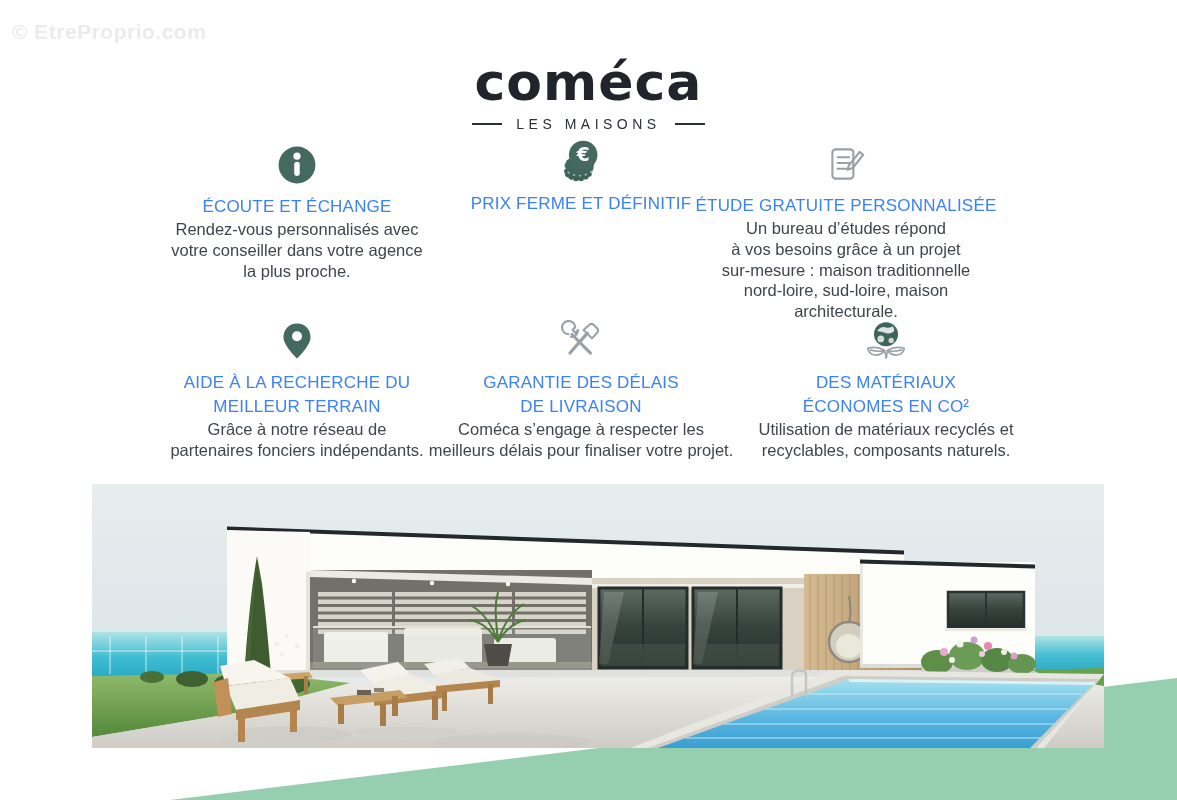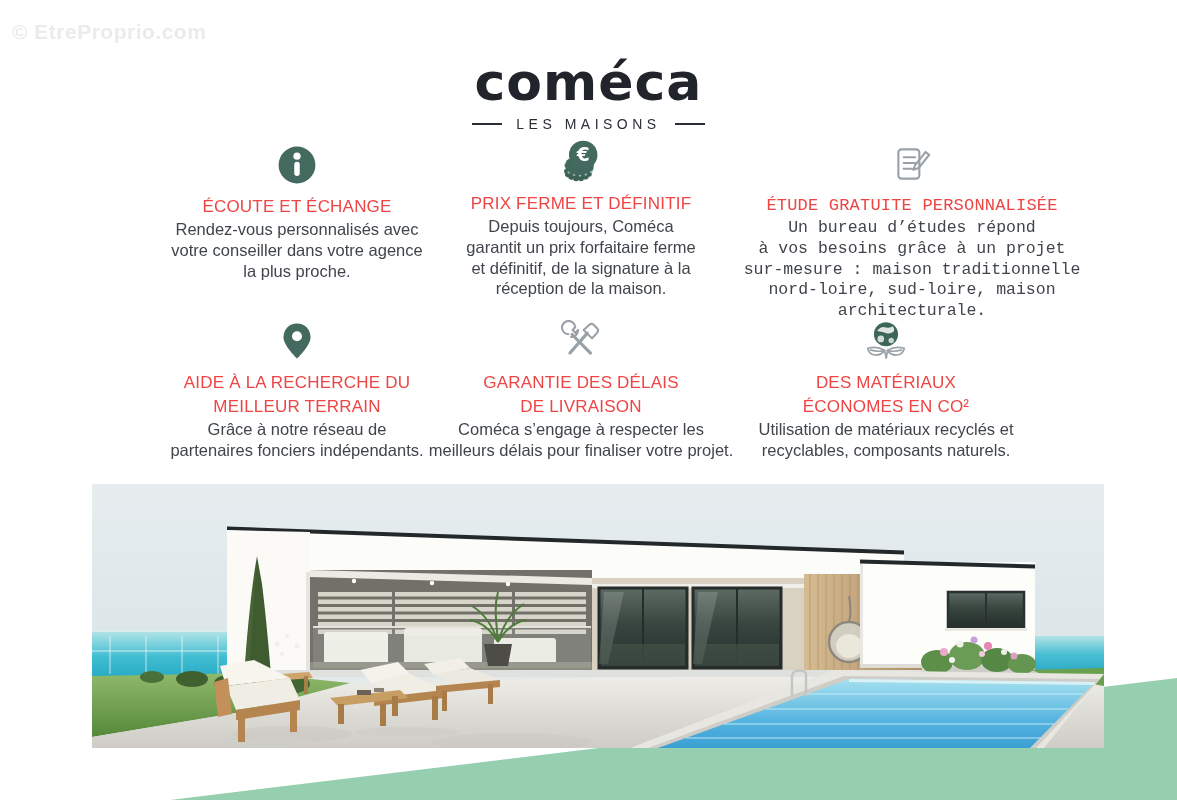--- a/index.html
+++ b/index.html
@@ -19,21 +19,21 @@
     font-size:52px;font-weight:600;letter-spacing:1px;color:#21252b;line-height:1;
   }
   .tagline-row{margin-top:8px;display:flex;align-items:center;justify-content:center;gap:14px;}
   .tagline-dash{width:30px;height:2px;background:#2a2e35;}
   .tagline{font-size:14px;letter-spacing:4.5px;color:#2a2e35;font-weight:400;}
   
   .feature{position:absolute;width:430px;transform:translateX(-50%);text-align:center;}
   .f-icon{height:46px;display:flex;align-items:center;justify-content:center;margin-bottom:7px;}
   .f-title{
     font-size:17px;font-weight:500;letter-spacing:.2px;line-height:1.42;
-    color:#ef4444;white-space:pre-line;
+    color:#3b82f6;white-space:pre-line;
   }
   .f-body{
     font-size:16.5px;line-height:1.26;color:#40454c;white-space:pre-line;
   }
   
   .photo{
     position:absolute;left:92px;top:484px;width:1012px;height:264px;overflow:hidden;z-index:2;
   }
   .photo svg{display:block;width:100%;height:100%;}
   
@@ -78,27 +78,23 @@
       <svg width="44" height="46" viewBox="0 0 40 42" aria-hidden="true">
         <ellipse cx="17.5" cy="30" rx="13" ry="8.5" fill="#3c6257"></ellipse>
         <ellipse cx="17.5" cy="30" rx="13" ry="8.5" fill="none" stroke="#ffffff" stroke-width="1.6" stroke-dasharray="2 3.2" opacity=".75"></ellipse>
         <ellipse cx="18.5" cy="24.5" rx="13.5" ry="9" fill="#41685d"></ellipse>
         <ellipse cx="18.5" cy="24.5" rx="13.5" ry="9" fill="none" stroke="#ffffff" stroke-width="1.4" stroke-dasharray="2 3.4" opacity=".55"></ellipse>
         <circle cx="22" cy="14.5" r="13" fill="#44695e"></circle>
         <text x="22" y="20.5" text-anchor="middle" font-family="DejaVu Sans, sans-serif" font-size="17" font-weight="bold" fill="#ffffff">€</text>
       </svg>
     </div>
     <div class="f-title">PRIX FERME ET DÉFINITIF</div>
-    <div class="f-body">Depuis toujours, Coméca
-garantit un prix forfaitaire ferme
-et définitif, de la signature à la
-réception de la maison.</div>
-  </div>
-
-  <div class="feature" style="left:912px;top:141px;font-family:Liberation Mono, monospace;">
+  </div>
+
+  <div class="feature" style="left:846px;top:141px;">
     <div class="f-icon">
       <svg width="44" height="42" viewBox="0 0 42 40" aria-hidden="true">
         <g stroke="#98a1a8" stroke-width="2" fill="none" stroke-linecap="round" stroke-linejoin="round">
           <rect x="8" y="6" width="20" height="28" rx="3"></rect>
           <path d="M13 13.5h11M13 19h11M13 24.5h8"></path>
           <path d="M24 21 L34 8.5 l3.4 2.8 L27.4 23.8 l-5.2 1.6 1.8-4.4 z"></path>
         </g>
       </svg>
     </div>
     <div class="f-title">ÉTUDE GRATUITE PERSONNALISÉE</div>

